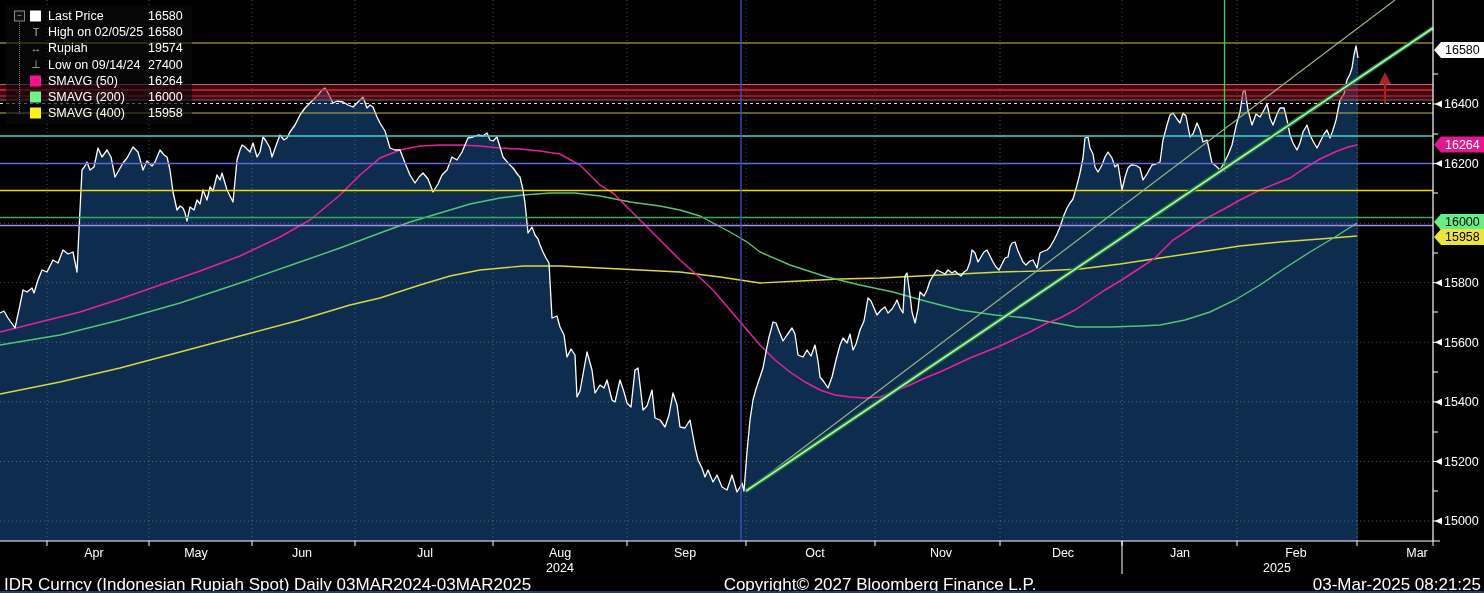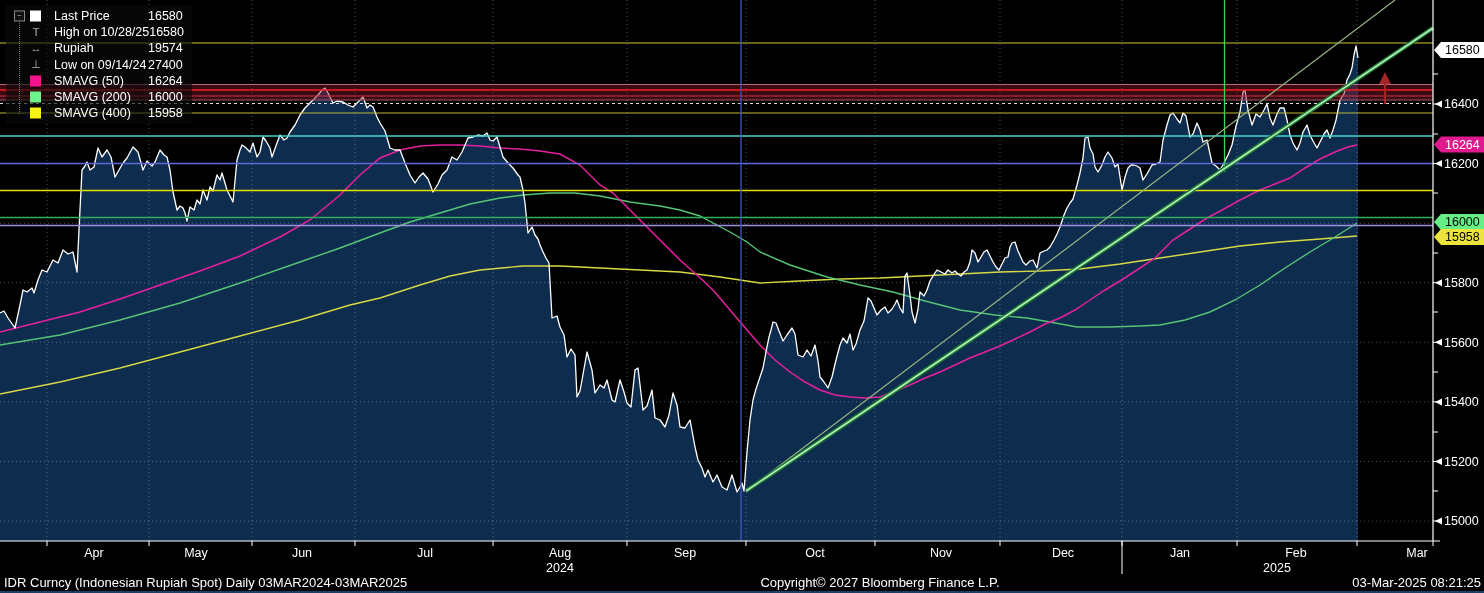--- a/index.html
+++ b/index.html
@@ -8,26 +8,26 @@
   .screen svg{position:absolute;left:0;top:0;}
   
   .legend{position:absolute;left:6px;top:5px;width:186px;background:rgba(10,10,10,0.62);
           padding:3px 0 3px 0;z-index:5;}
   .legend .tree{position:absolute;left:13px;top:14px;bottom:10px;border-left:1px dotted #777;}
   .lrow{position:relative;height:16.2px;display:flex;align-items:center;padding-left:24px;
         color:#fff;font-size:12.5px;white-space:nowrap;}
   .licon{position:absolute;left:24px;top:50%;transform:translateY(-50%);width:12px;height:12px;
          display:flex;align-items:center;justify-content:center;font-size:11px;color:#b0b0b0;line-height:1;}
   .licon.sq{width:11px;height:11px;}
-  .llabel{margin-left:24px;}
+  .llabel{margin-left:18px;}
   .lvalue{margin-left:auto;width:44px;text-align:left;}
   .expander{position:absolute;left:8px;top:50%;transform:translateY(-50%);width:9px;height:9px;
             border:1px solid #888;color:#bbb;font-size:8px;line-height:7px;text-align:center;background:#111;}
   
-  .footer{position:absolute;left:0;top:574px;width:1484px;height:17px;color:#fff;font-size:13px;}
+  .footer{position:absolute;left:0;top:574px;width:1484px;height:17px;color:#fff;font-size:17px;}
   .footer .fl{position:absolute;left:4px;top:1px;}
   .footer .fc{position:absolute;left:880px;top:1px;transform:translateX(-50%);}
   .footer .fr{position:absolute;right:3px;top:1px;}
   .bluestrip{position:absolute;left:0;top:591px;width:1484px;height:2px;background:#1c3e63;}
 </style>
 </head>
 <body>
 
 <div class="screen">
 
@@ -150,21 +150,21 @@
     <div class="tree"></div>
 
     <div class="lrow">
       <span class="expander">−</span>
       <span class="licon sq" style="background: rgb(255, 255, 255);"></span>
       <span class="llabel">Last Price</span>
       <span class="lvalue">16580</span>
     </div>
     <div class="lrow">
       <span class="licon">T</span>
-      <span class="llabel">High on 10/28/25</span>
+      <span class="llabel">High on 02/05/25</span>
       <span class="lvalue">16580</span>
     </div>
     <div class="lrow">
       <span class="licon">↔</span>
       <span class="llabel">Rupiah</span>
       <span class="lvalue">19574</span>
     </div>
     <div class="lrow">
       <span class="licon">⊥</span>
       <span class="llabel">Low on 09/14/24</span>

